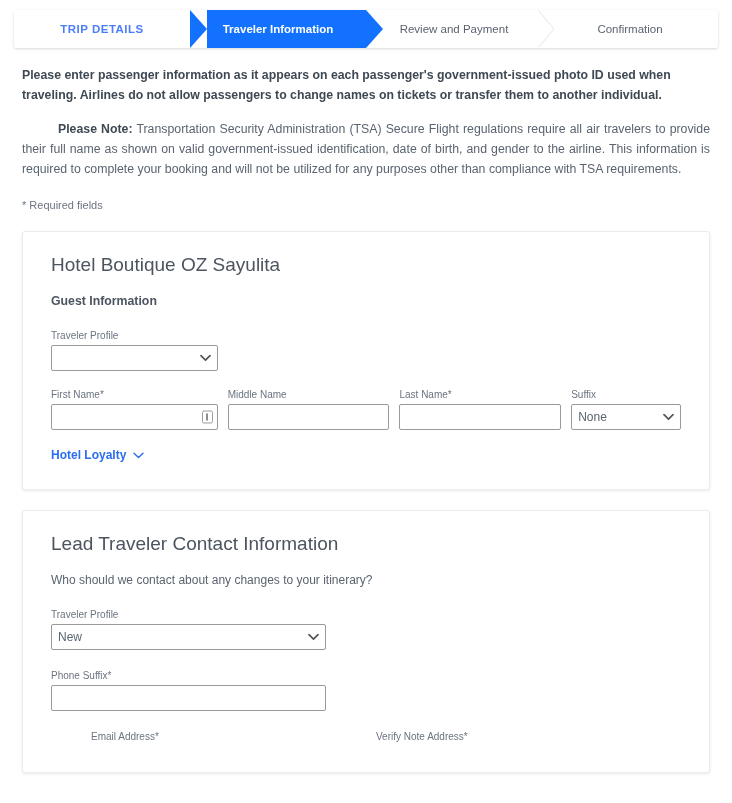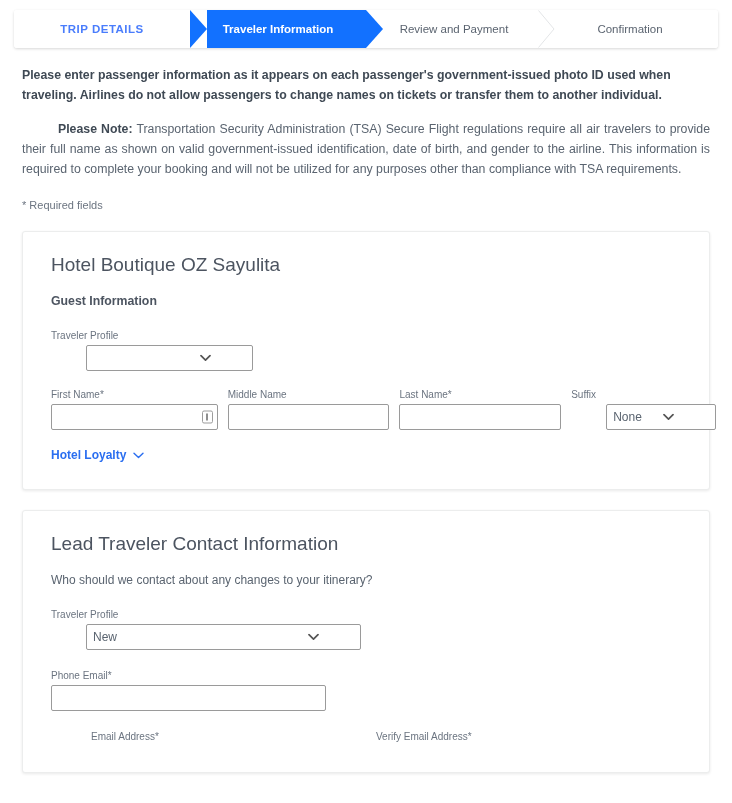--- a/index.html
+++ b/index.html
@@ -142,21 +142,20 @@
     border-radius: 2px;
     background: #fff;
     font-family: "Liberation Sans", sans-serif;
     font-size: 12px;
     color: #5a6470;
     padding: 0 22px 0 6px;
     outline: none;
     -webkit-appearance: none;
     -moz-appearance: none;
     appearance: none;
-    margin-left: 35px;
   }
   .selwrap { position: relative; }
   .selwrap .chev {
     position: absolute;
     right: 7px; top: 50%;
     transform: translateY(-50%);
     pointer-events: none;
     line-height: 0;
   }
   .pwicon {
@@ -323,29 +322,29 @@
         </select>
         <span class="chev">
           <svg width="11" height="7" viewBox="0 0 11 7">
               <path d="M1 1.2 L5.5 5.6 L10 1.2" fill="none" stroke="#555" stroke-width="1.7" stroke-linecap="round" stroke-linejoin="round"></path>
             </svg>
         </span>
       </div>
     </div>
 
     <div class="phone-w mt20">
-      <label class="fl">Phone Email*</label>
+      <label class="fl">Phone Suffix*</label>
       <input class="tf" type="text" value="" style="">
     </div>
 
     <div class="row-emails">
       <div class="email-w">
         <label class="fl">Email Address*</label>
 
       </div>
       <div class="email-w">
-        <label class="fl">Verify Email Address*</label>
+        <label class="fl">Verify Note Address*</label>
 
       </div>
     </div>
   </div>
 
 </div>
 
 </body></html>

